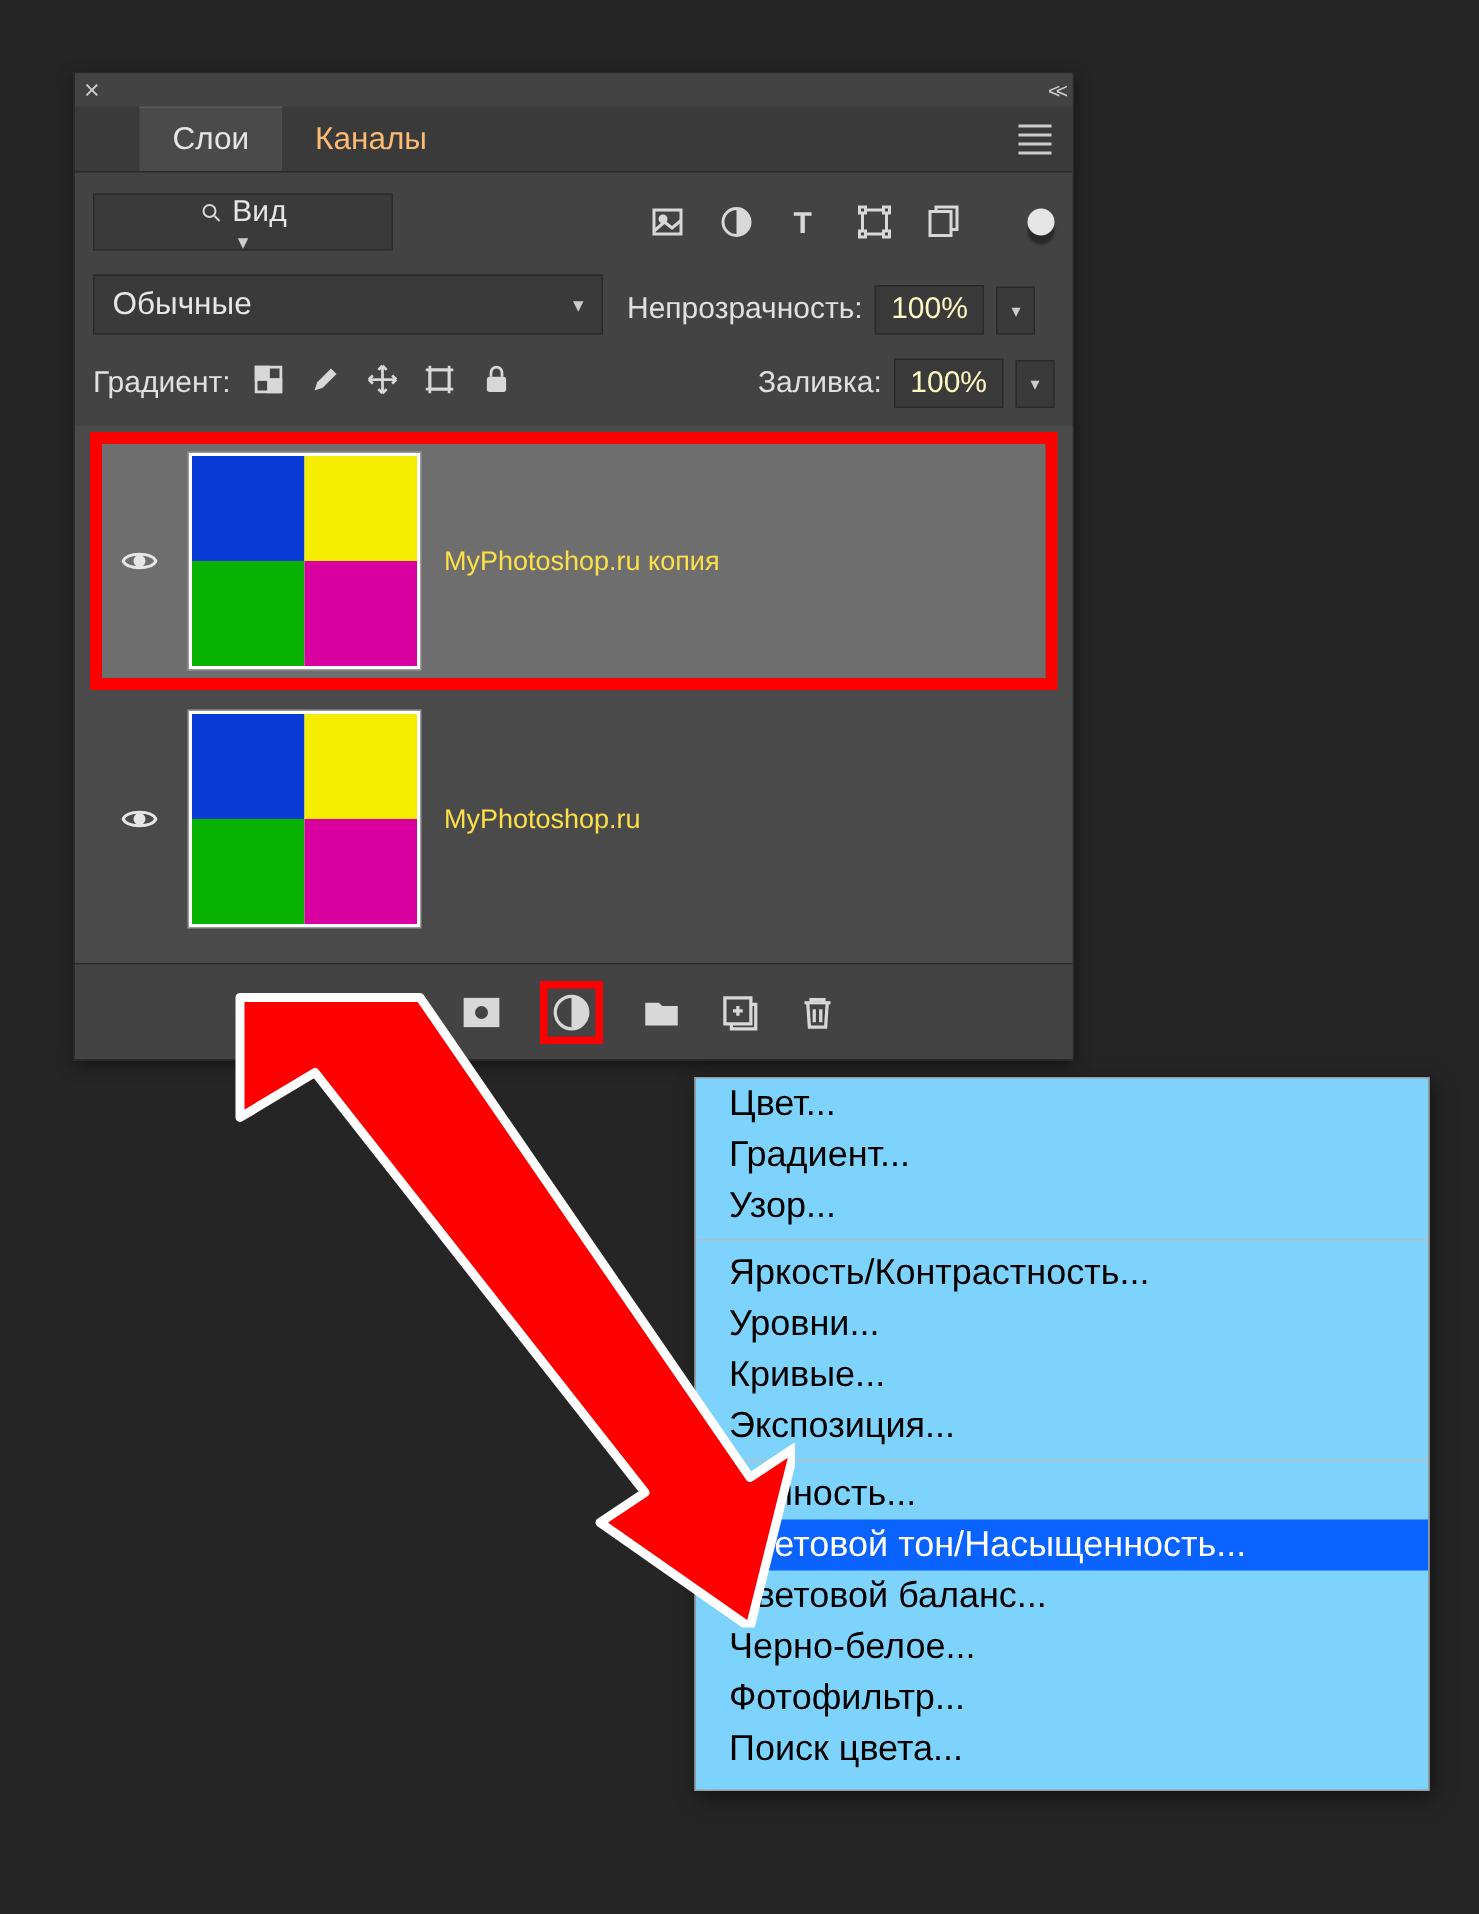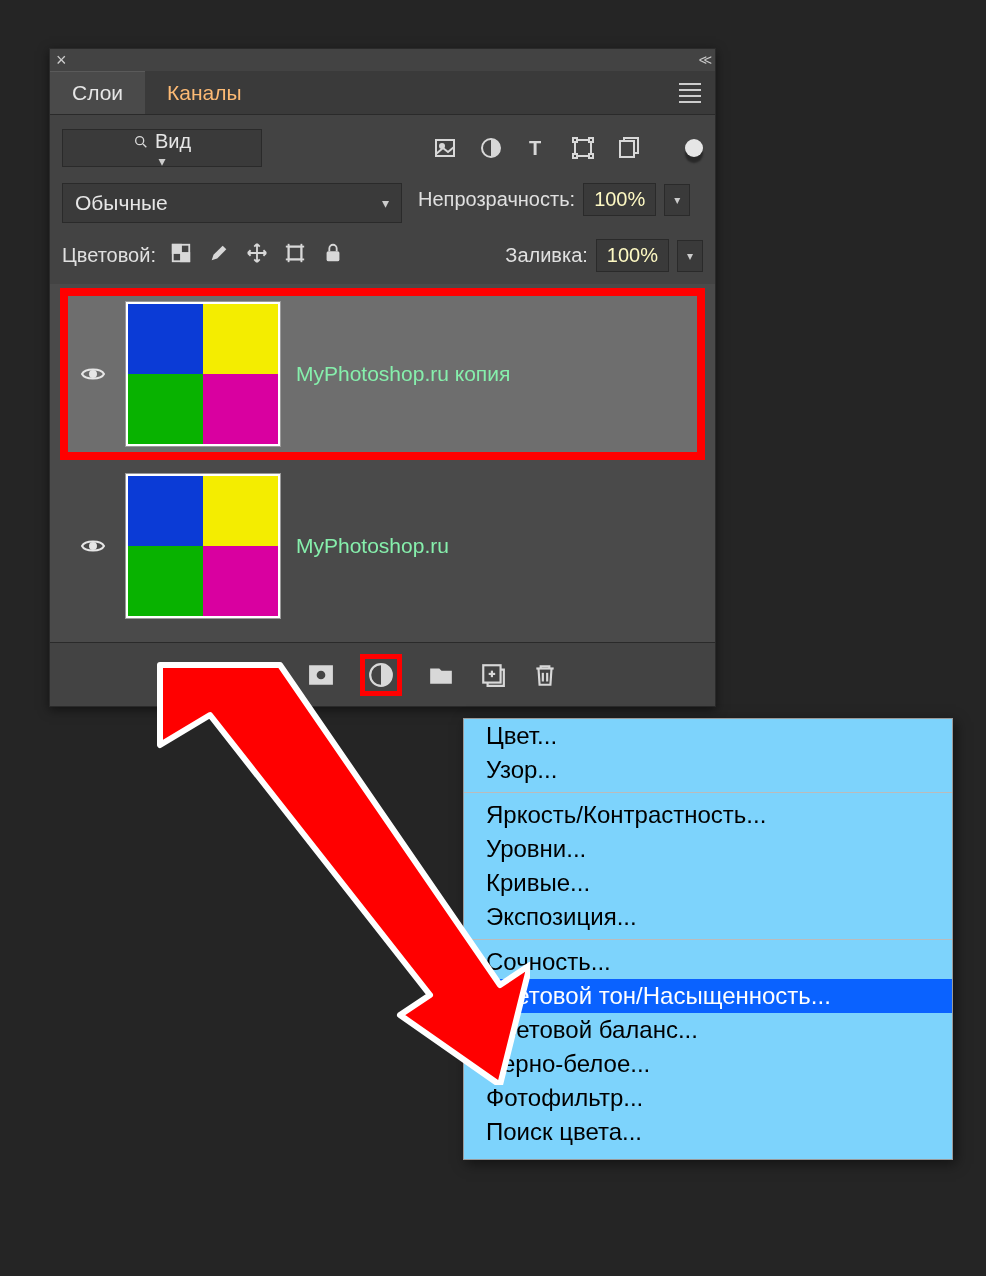--- a/index.html
+++ b/index.html
@@ -26,20 +26,21 @@
   .panel-titlebar .close-x { color: #ccc; font-size: 18px; line-height: 1; cursor: pointer; }
   .panel-titlebar .collapse { color: #ccc; font-size: 14px; letter-spacing: -3px; }
 
   .tabs-row {
     display: flex;
     align-items: flex-end;
     background: #3a3a3a;
     height: 44px;
     border-bottom: 1px solid #2a2a2a;
     position: relative;
+    padding-left: 43px;
   }
   .tab {
     padding: 0 22px;
     height: 100%;
     display: flex;
     align-items: center;
     color: #fdba74;
     font-size: 21px;
     cursor: pointer;
   }
@@ -83,21 +84,21 @@
   .toolbar-icon { color: #d8d8d8; display:flex; align-items:center; justify-content:center; }
   .toolbar-icon svg { width: 24px; height: 24px; }
 
   .lock-dot {
     width: 18px; height: 18px; border-radius: 50%;
     background: #e6e6e6; margin-left: 22px; box-shadow: 0 6px 2px rgba(0,0,0,0.4);
   }
 
   .controls-row2 {
     display: flex;
-    align-items: flex-start;
+    align-items: flex-end;
     padding: 6px 12px 10px 12px;
     gap: 16px;
   }
   .blend-dropdown {
     display:flex; align-items:center; justify-content:space-between;
     background:#3a3a3a; border:1px solid #2a2a2a;
     height:40px; width: 340px; padding:0 12px;
     color:#e6e6e6; font-size:21px; cursor:pointer;
   }
   .opacity-group { display:flex; align-items:center; gap:8px; color:#e0e0e0; font-size:20px;}
@@ -125,21 +126,21 @@
   .layer-row.plain { background:#4a4a4a; }
 
   .eye-col { width: 34px; display:flex; justify-content:center; }
   .eye-col svg { width: 24px; height: 18px; }
 
   .thumb-frame { background:#fff; padding:2px; display:flex; flex-direction:column; box-shadow: 0 0 0 1px #9a9a9a; }
   .thumb-grid { display:grid; grid-template-columns: 1fr 1fr; grid-template-rows: 1fr 1fr; width: 150px; height: 140px;}
   .thumb-grid .c1{background:#0b3bd6;} .thumb-grid .c2{background:#f4ed00;}
   .thumb-grid .c3{background:#08b200;} .thumb-grid .c4{background:#d900a0;}
 
-  .layer-name { color:#86efac; font-size:21px; }
+  .layer-name { color:#fde047; font-size:18px; }
 
   .panel-bottom {
     border-top:1px solid #2a2a2a;
     height: 64px;
     display:flex; align-items:center; justify-content:center;
     gap: 26px;
     background:#434343;
   }
   .panel-bottom .bico { color:#d8d8d8; cursor:pointer; display:flex; align-items:center; }
   .panel-bottom .bico svg { width:26px; height:26px; }
@@ -256,21 +257,21 @@
       <span class="chev">▾</span>
     </div>
     <div class="opacity-group">
       <span>Непрозрачность:</span>
       <span class="val-box">100%</span>
       <span class="val-chev">▾</span>
     </div>
   </div>
 
   <div class="controls-row3">
-    <span>Цветовой:</span>
+    <span>Градиент:</span>
     <div class="lock-icons">
       <span class="ic">
         <svg viewBox="0 0 24 24" fill="none" stroke="#d8d8d8" stroke-width="2">
             <rect x="3" y="3" width="18" height="18"></rect>
             <rect x="3" y="3" width="9" height="9" fill="#d8d8d8"></rect>
             <rect x="12" y="12" width="9" height="9" fill="#d8d8d8"></rect>
           </svg>
       </span>
       <span class="ic">
         <svg viewBox="0 0 24 24" fill="#d8d8d8">
@@ -394,20 +395,21 @@
           <line x1="14" y1="10" x2="14" y2="18"></line>
         </svg>
     </span>
   </div>
 
 </div>
 
 <div class="context-menu">
   <div id="mg1">
       <div class="item">Цвет...</div>
+      <div class="item">Градиент...</div>
       <div class="item">Узор...</div>
     </div>
   <hr>
   <div id="mg2">
       <div class="item">Яркость/Контрастность...</div>
       <div class="item">Уровни...</div>
       <div class="item">Кривые...</div>
       <div class="item">Экспозиция...</div>
     </div>
   <hr>

